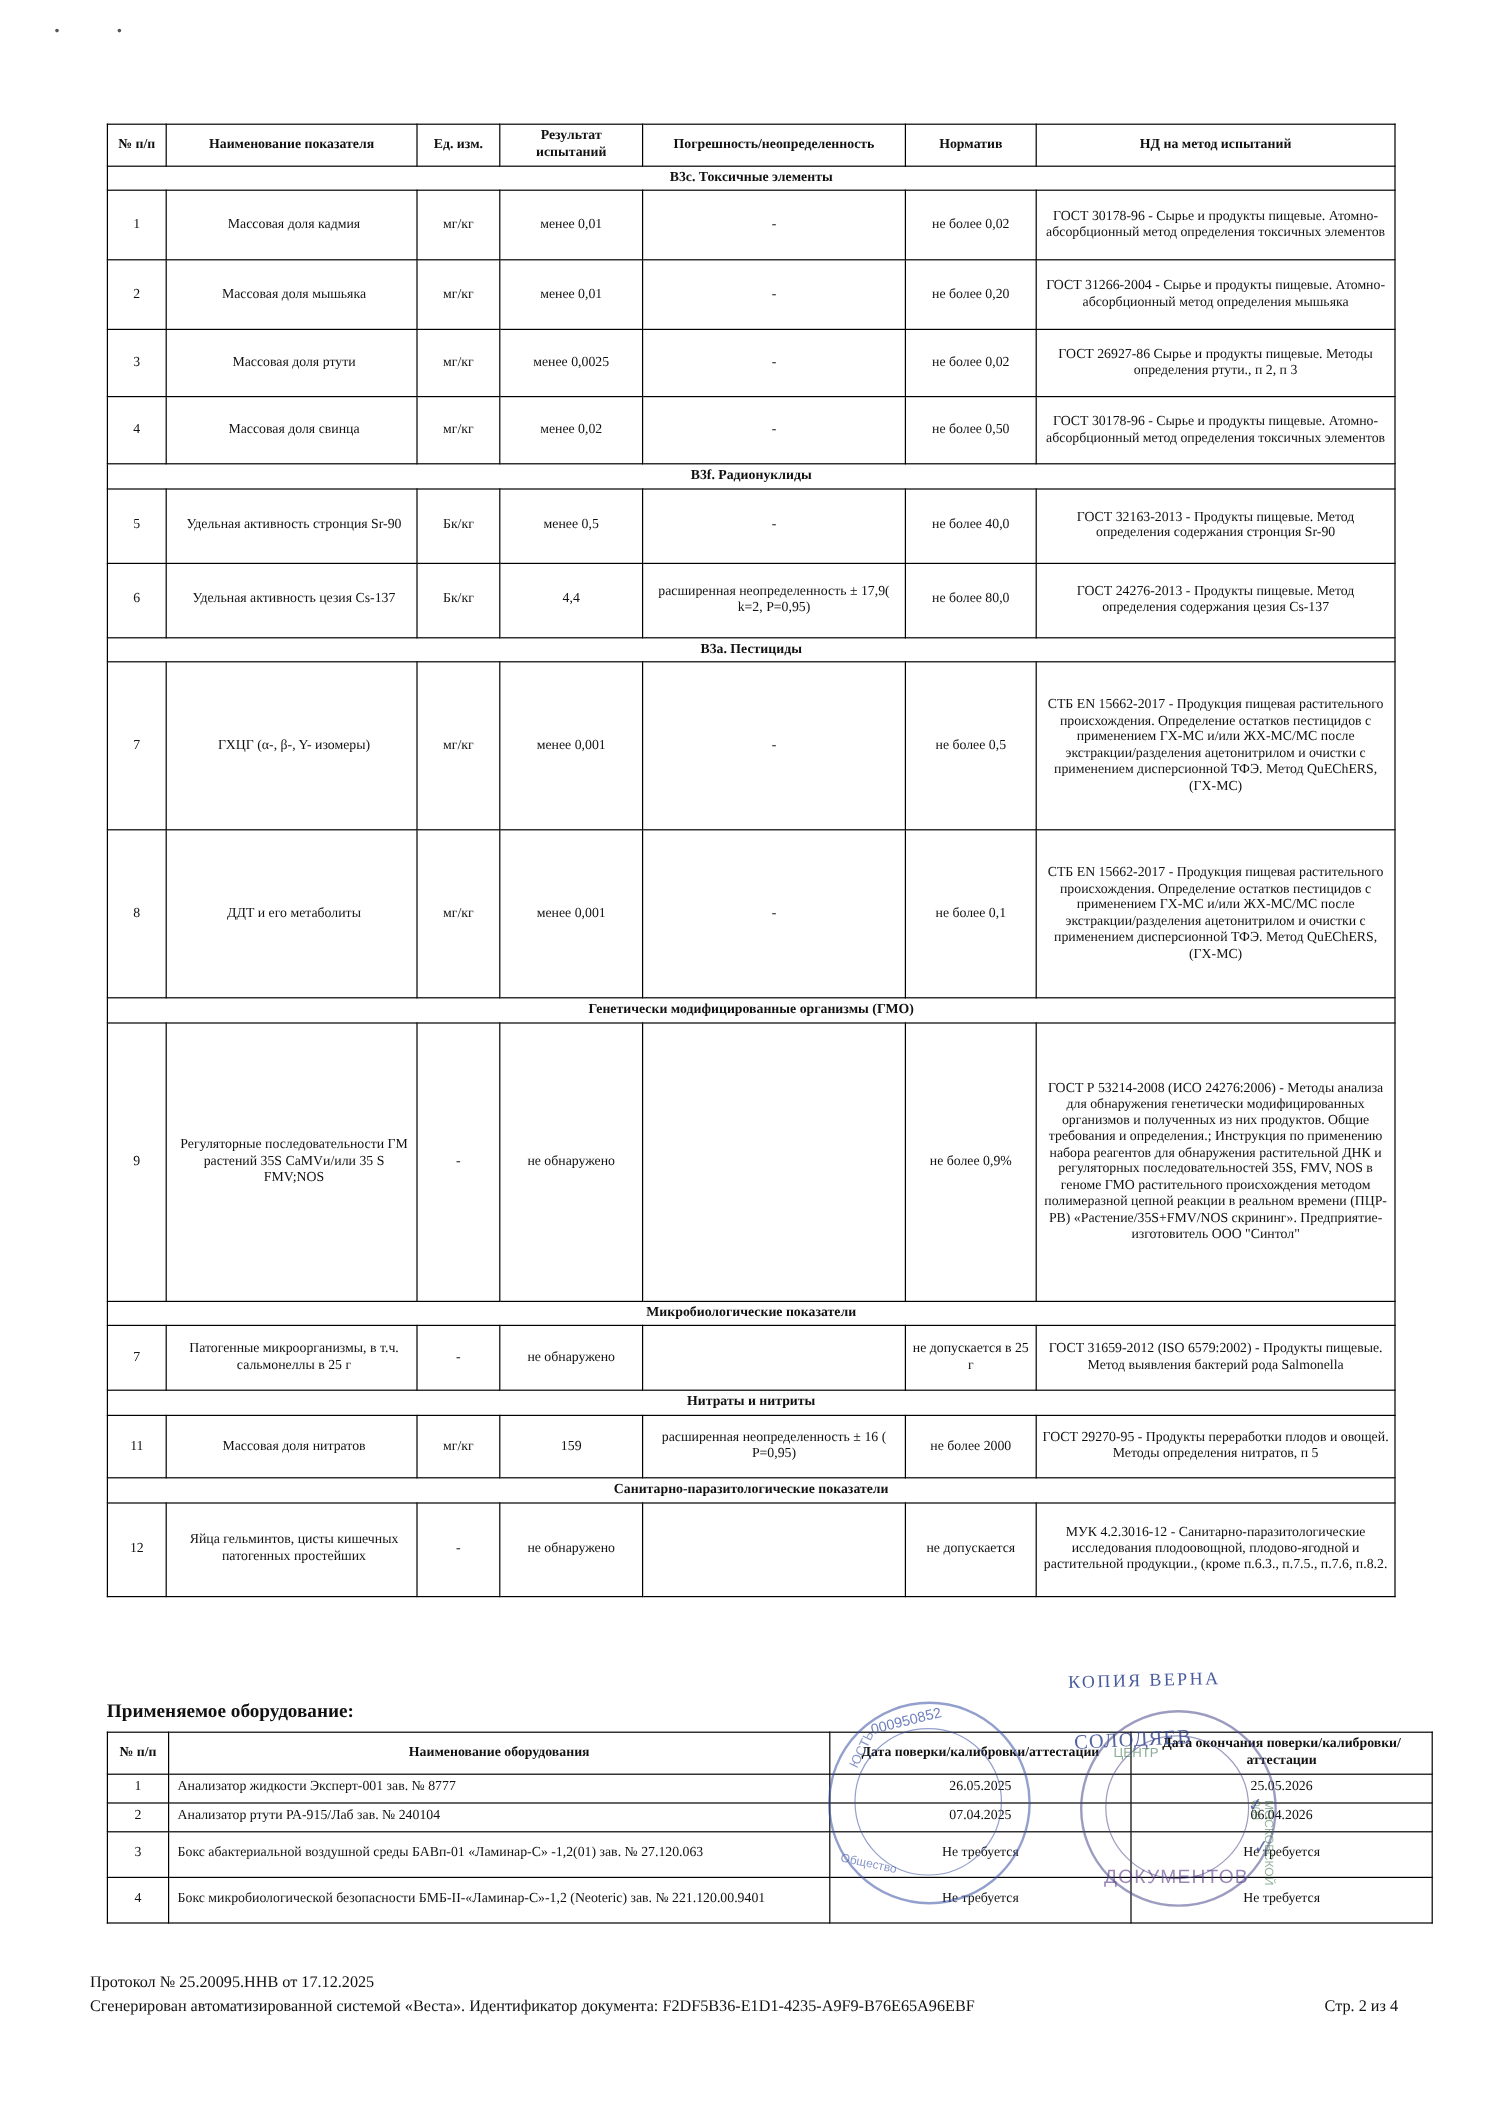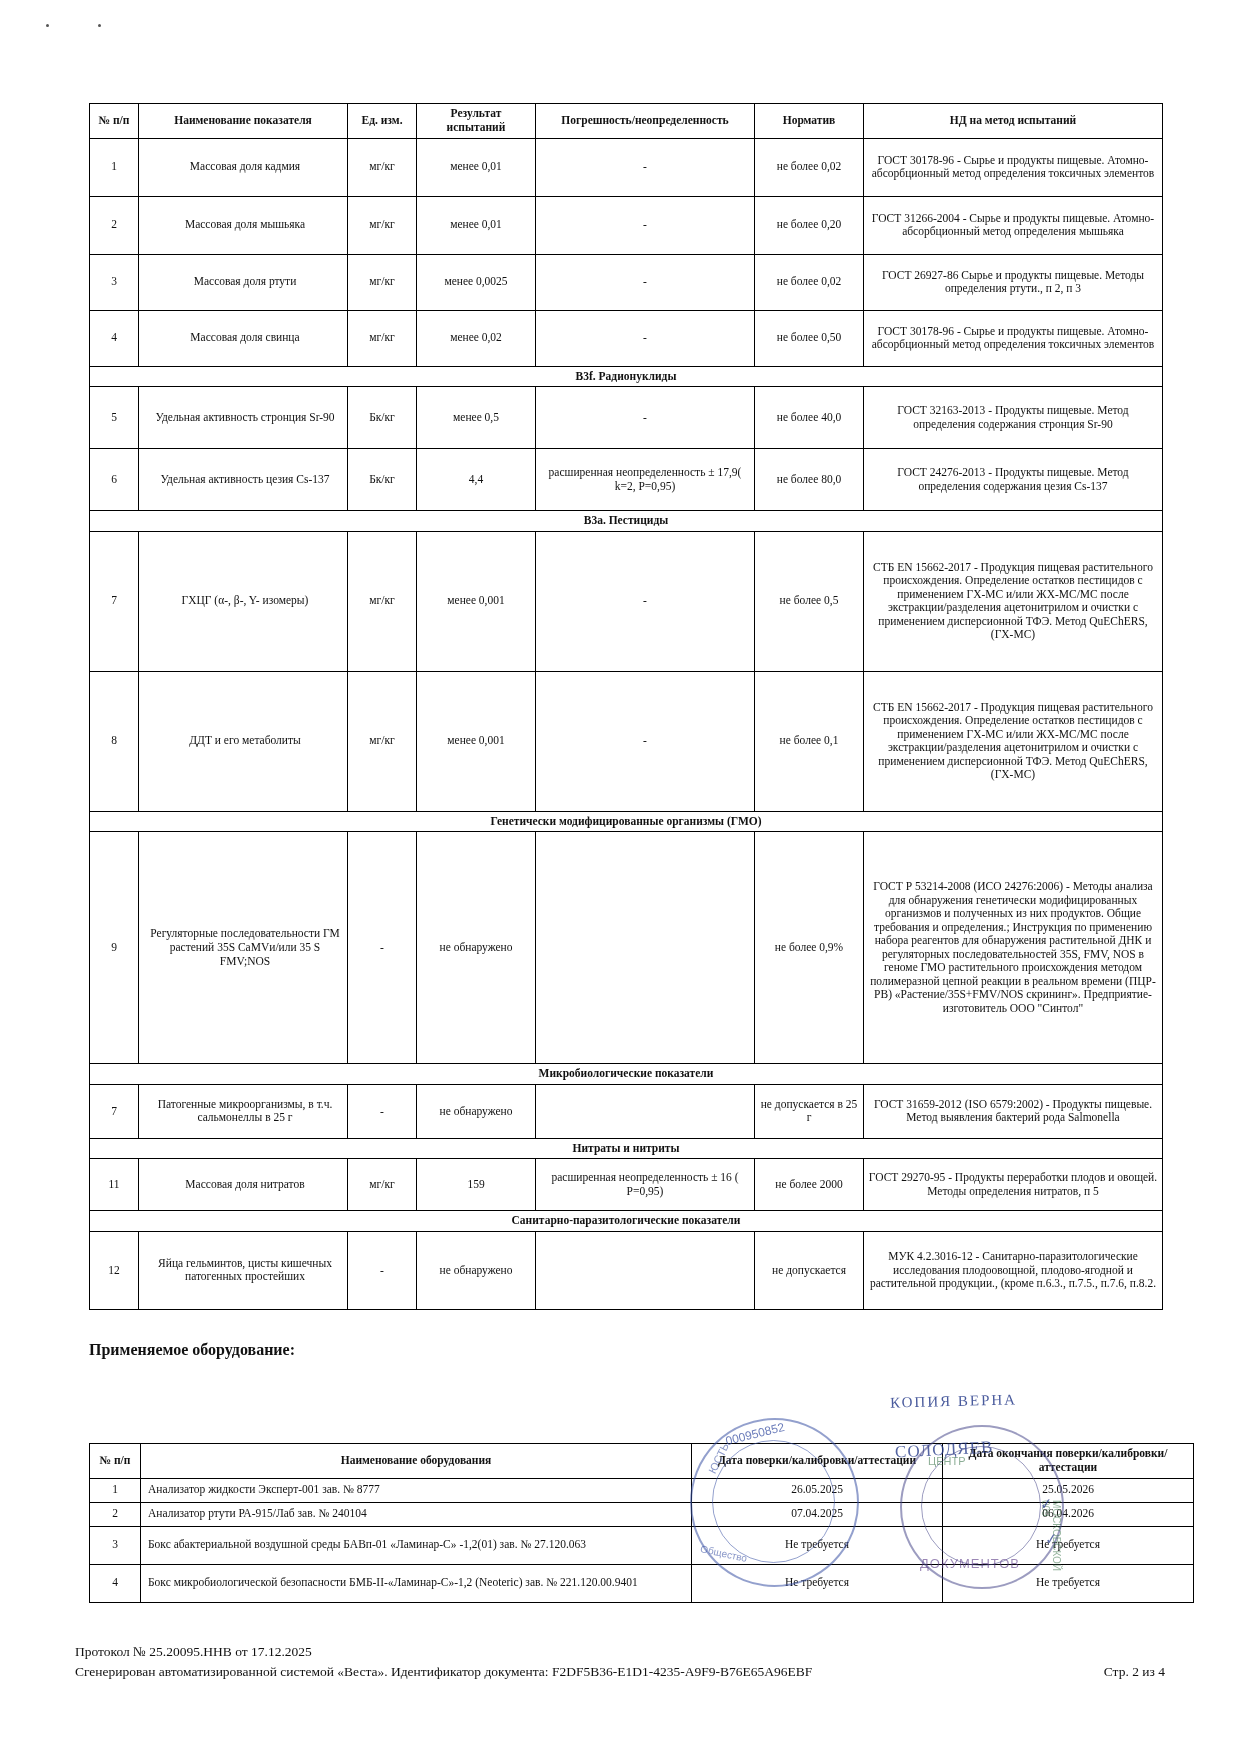--- a/index.html
+++ b/index.html
@@ -70,21 +70,21 @@
   .name-col { width: 200px; }
   .unit-col { width: 60px; }
   .res-col { width: 110px; }
   .err-col { width: 210px; }
   .norm-col { width: 100px; }
   .nd-col { width: 290px; }
 
   .equip-title {
     position: absolute;
     left: 89px;
-    top: 1341px;
+    top: 1418px;
     font-size: 16px;
     font-weight: bold;
   }
   .equip-wrap {
     position: absolute;
     left: 89px;
     top: 1443px;
     width: 1060px;
   }
   table.equip {
@@ -201,21 +201,21 @@
     position: absolute;
     color: #2e6b3f;
     opacity: 0.55;
     font-size: 11px;
     font-family: "Liberation Sans", sans-serif;
   }
   .stamp-purple-word {
     position: absolute;
     color: #5b3a86;
     opacity: 0.6;
-    font-size: 13px;
+    font-size: 16px;
     font-family: "Liberation Sans", sans-serif;
     letter-spacing: 1px;
   }
   .stamp-vert {
     position: absolute;
     color: #2e6b3f;
     opacity: 0.5;
     font-size: 10px;
     font-family: "Liberation Sans", sans-serif;
     writing-mode: vertical-rl;
@@ -244,20 +244,23 @@
           <th class="name-col">Наименование показателя</th>
           <th class="unit-col">Ед. изм.</th>
           <th class="res-col">Результат испытаний</th>
           <th class="err-col">Погрешность/неопределенность</th>
           <th class="norm-col">Норматив</th>
           <th class="nd-col">НД на метод испытаний</th>
         </tr>
       </thead>
       <tbody>
 
+        <tr class="sect-row">
+          <td colspan="7">В3c. Токсичные элементы</td>
+        </tr>
 
         <tr style="height:58px;">
           <td>1</td>
           <td class="cell-left">Массовая доля кадмия</td>
           <td>мг/кг</td>
           <td>менее 0,01</td>
           <td>-</td>
           <td>не более 0,02</td>
           <td class="nd-cell">ГОСТ 30178-96 - Сырье и продукты пищевые. Атомно-абсорбционный метод определения токсичных элементов</td>
         </tr>

